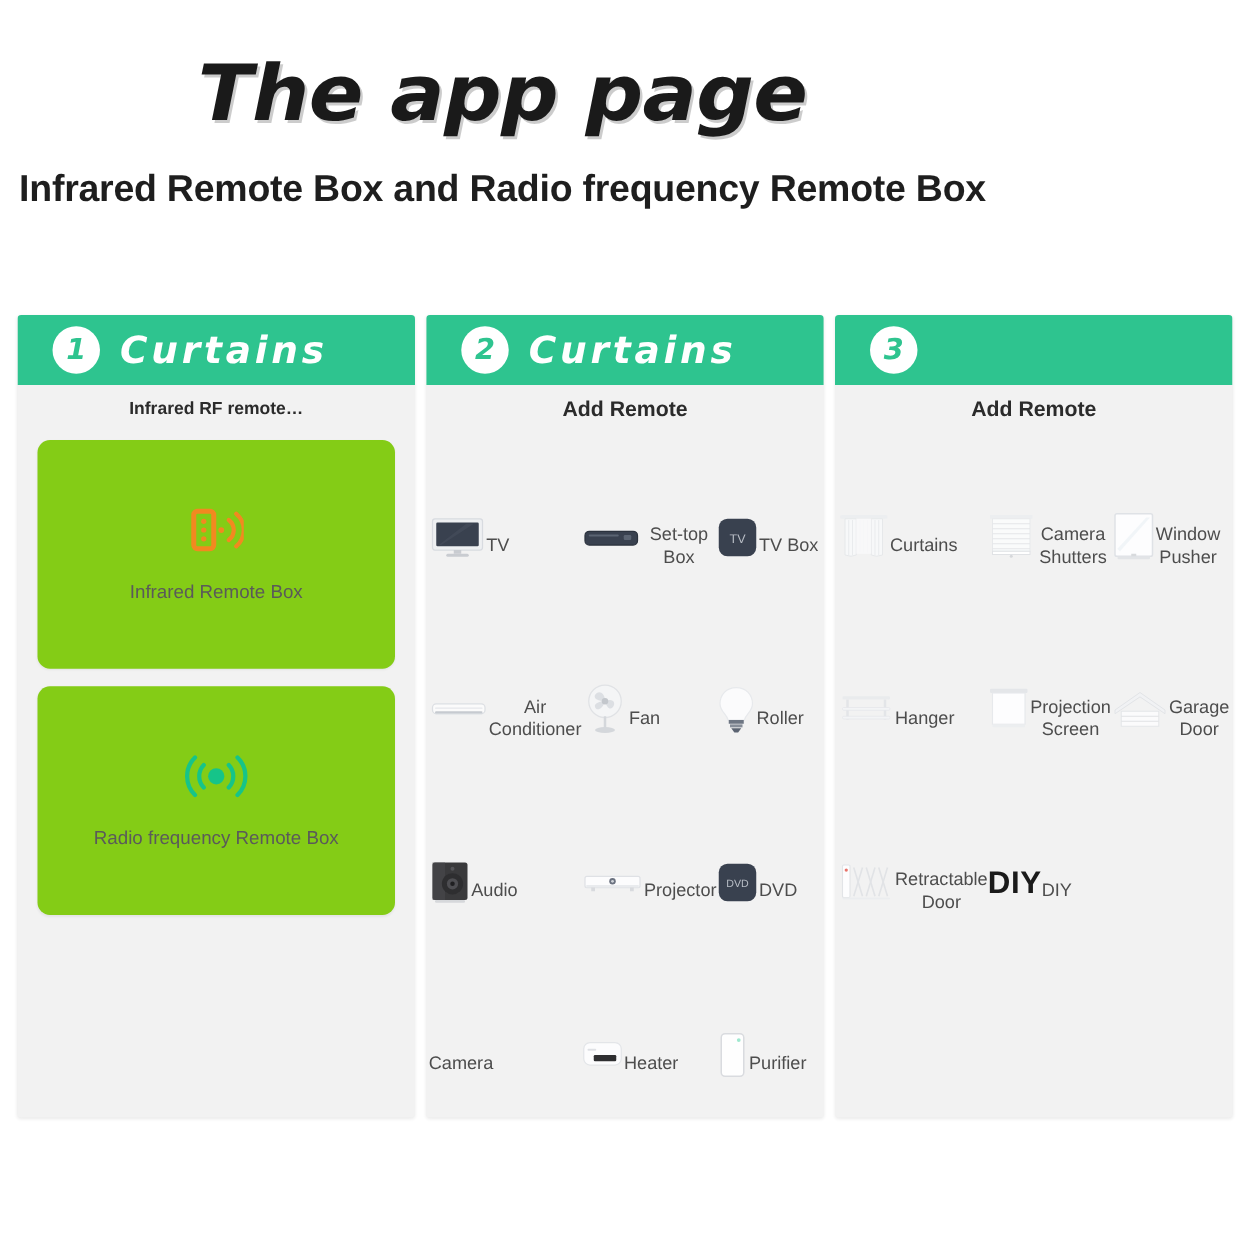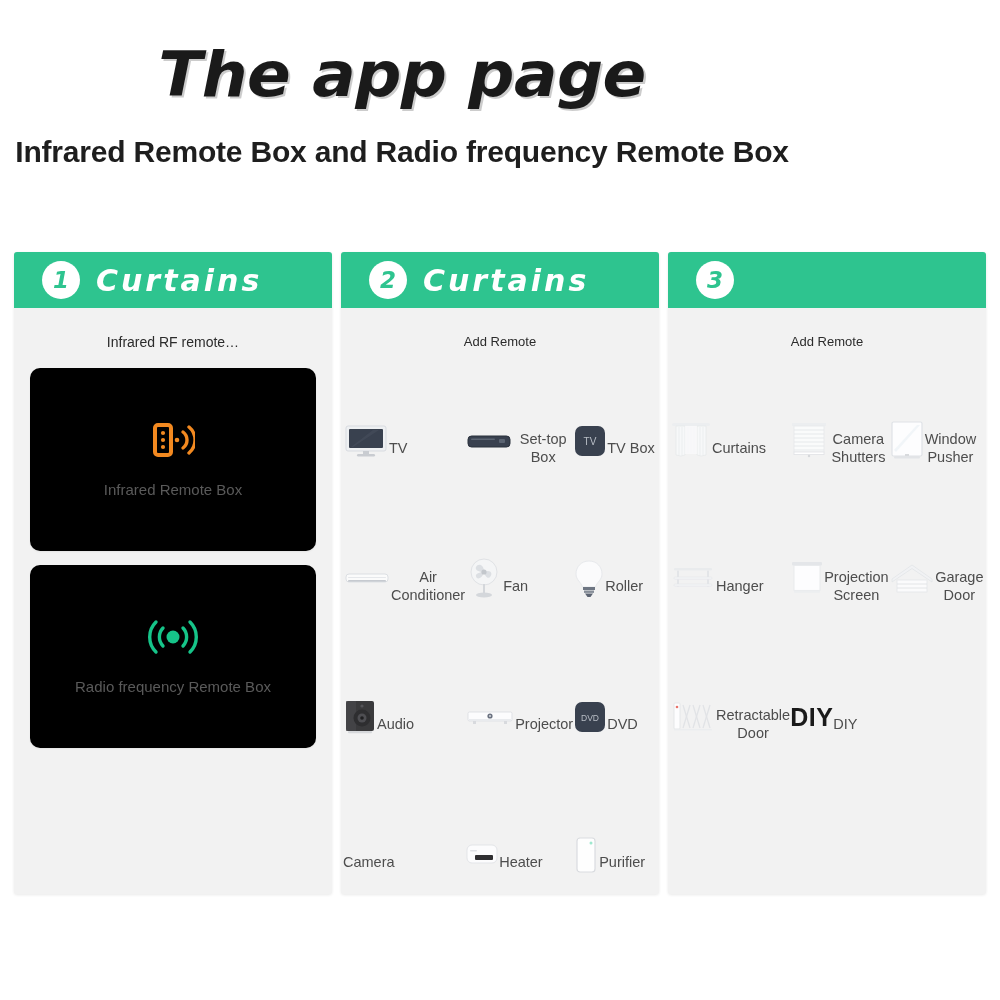--- a/index.html
+++ b/index.html
@@ -74,31 +74,31 @@
     font-family: "DejaVu Sans", sans-serif;
     color: #ffffff;
     font-size: 30px;
     font-weight: 900;
     font-style: italic;
     letter-spacing: 3px;
   }
   .panel-heading {
     text-align: center;
     color: #2b2b2b;
-    font-weight: normal;
-    padding: 26px 0 10px 0;
+    font-weight: bold;
+    padding: 10px 0 10px 0;
     flex: 0 0 auto;
   }
   .panel-heading.small { font-size: 14px; }
-  .panel-heading.big   { font-size: 13px; }
+  .panel-heading.big   { font-size: 17px; }
 
   
   .card-area { padding: 8px 16px 0 16px; flex: 1 1 auto; }
   .device-card {
-    background: #000000;
+    background: #84cc16;
     border-radius: 10px;
     height: 183px;
     margin-bottom: 14px;
     display: flex;
     flex-direction: column;
     align-items: center;
     justify-content: center;
     box-shadow: 0 1px 2px rgba(0,0,0,0.06);
   }
   .device-card .card-label {

